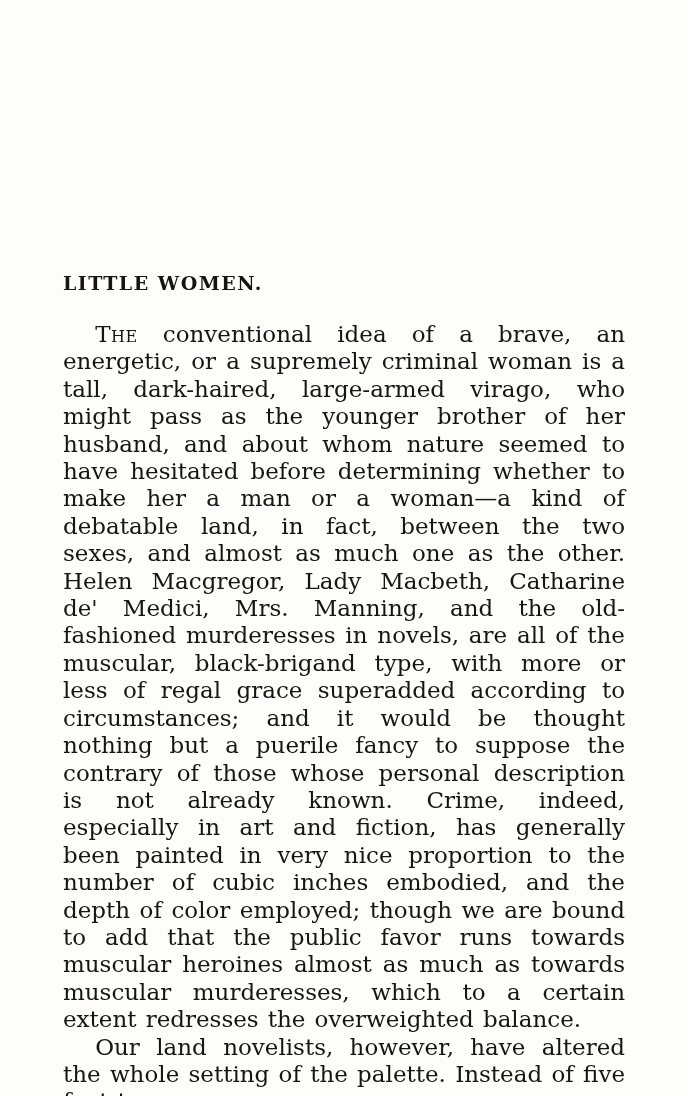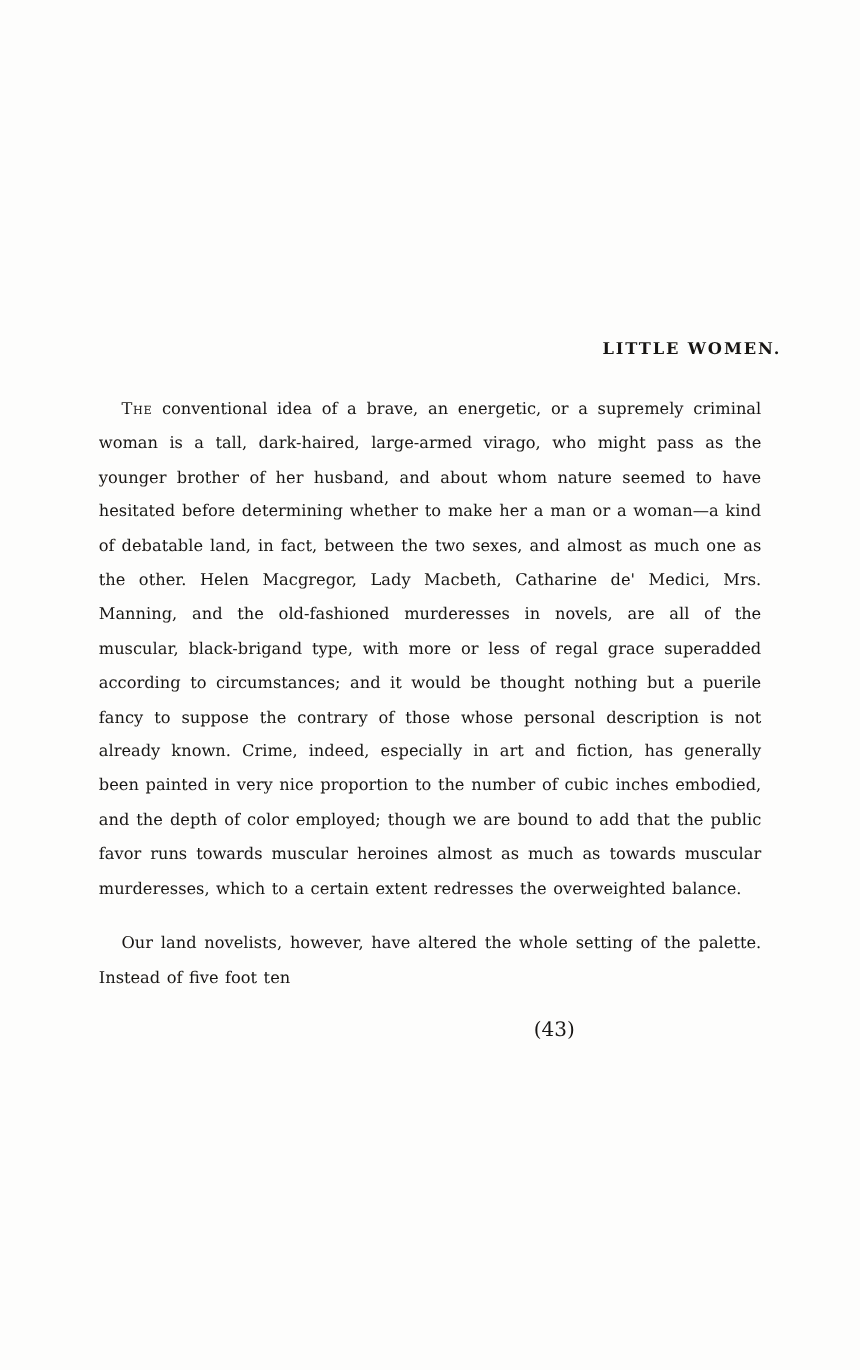--- a/index.html
+++ b/index.html
@@ -15,29 +15,29 @@
     overflow: hidden;
     font-family: "DejaVu Serif", "Liberation Serif", serif;
     color: #171513;
   }
   .content {
     width: 562px;
     margin: 0 auto;
     padding-top: 272px;
   }
   .title {
-    text-align: right;
-    font-size: 13px;
+    text-align: left;
+    font-size: 19px;
     font-weight: bold;
     letter-spacing: 1.5px;
     margin: 0 0 27px 0;
   }
   .body-para {
-    margin: 16px;
-    font-size: 13px;
+    margin: 0;
+    font-size: 23px;
     line-height: 27.4px;
     text-align: justify;
     text-indent: 1.4em;
     word-spacing: 0.08em;
   }
   .lead-caps {
     font-variant: small-caps;
     letter-spacing: 0.5px;
   }
   .page-number {

